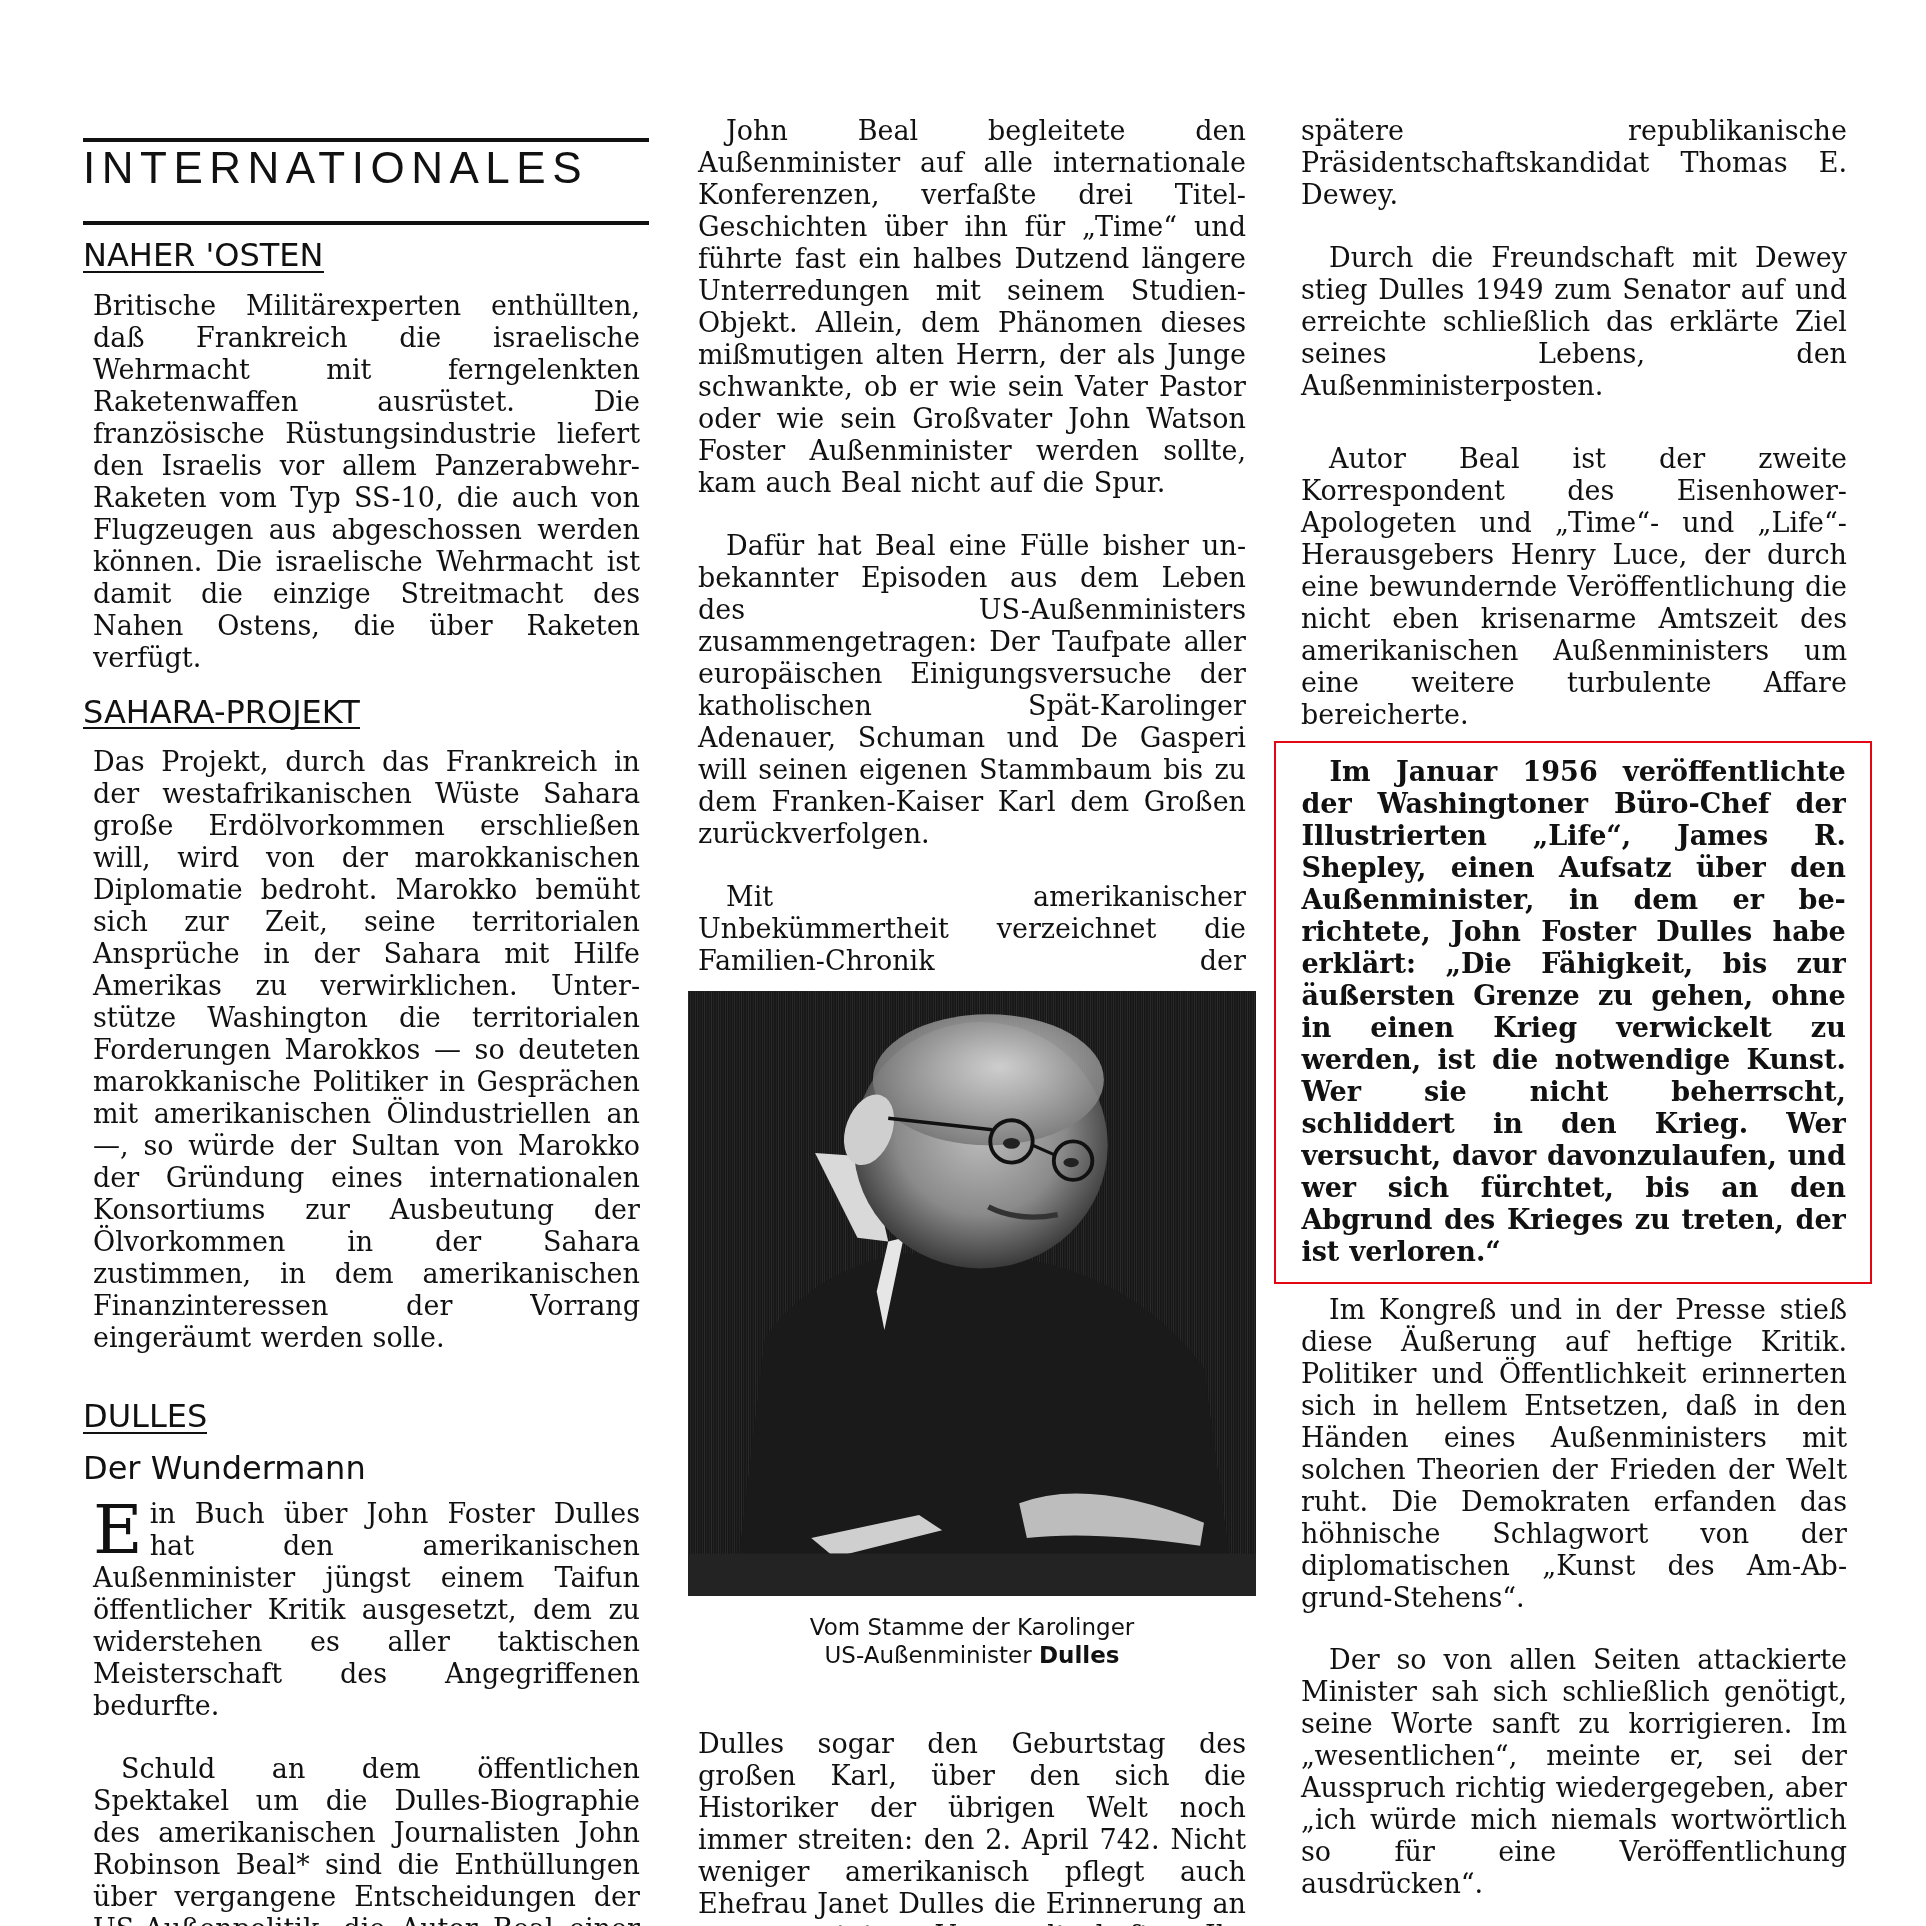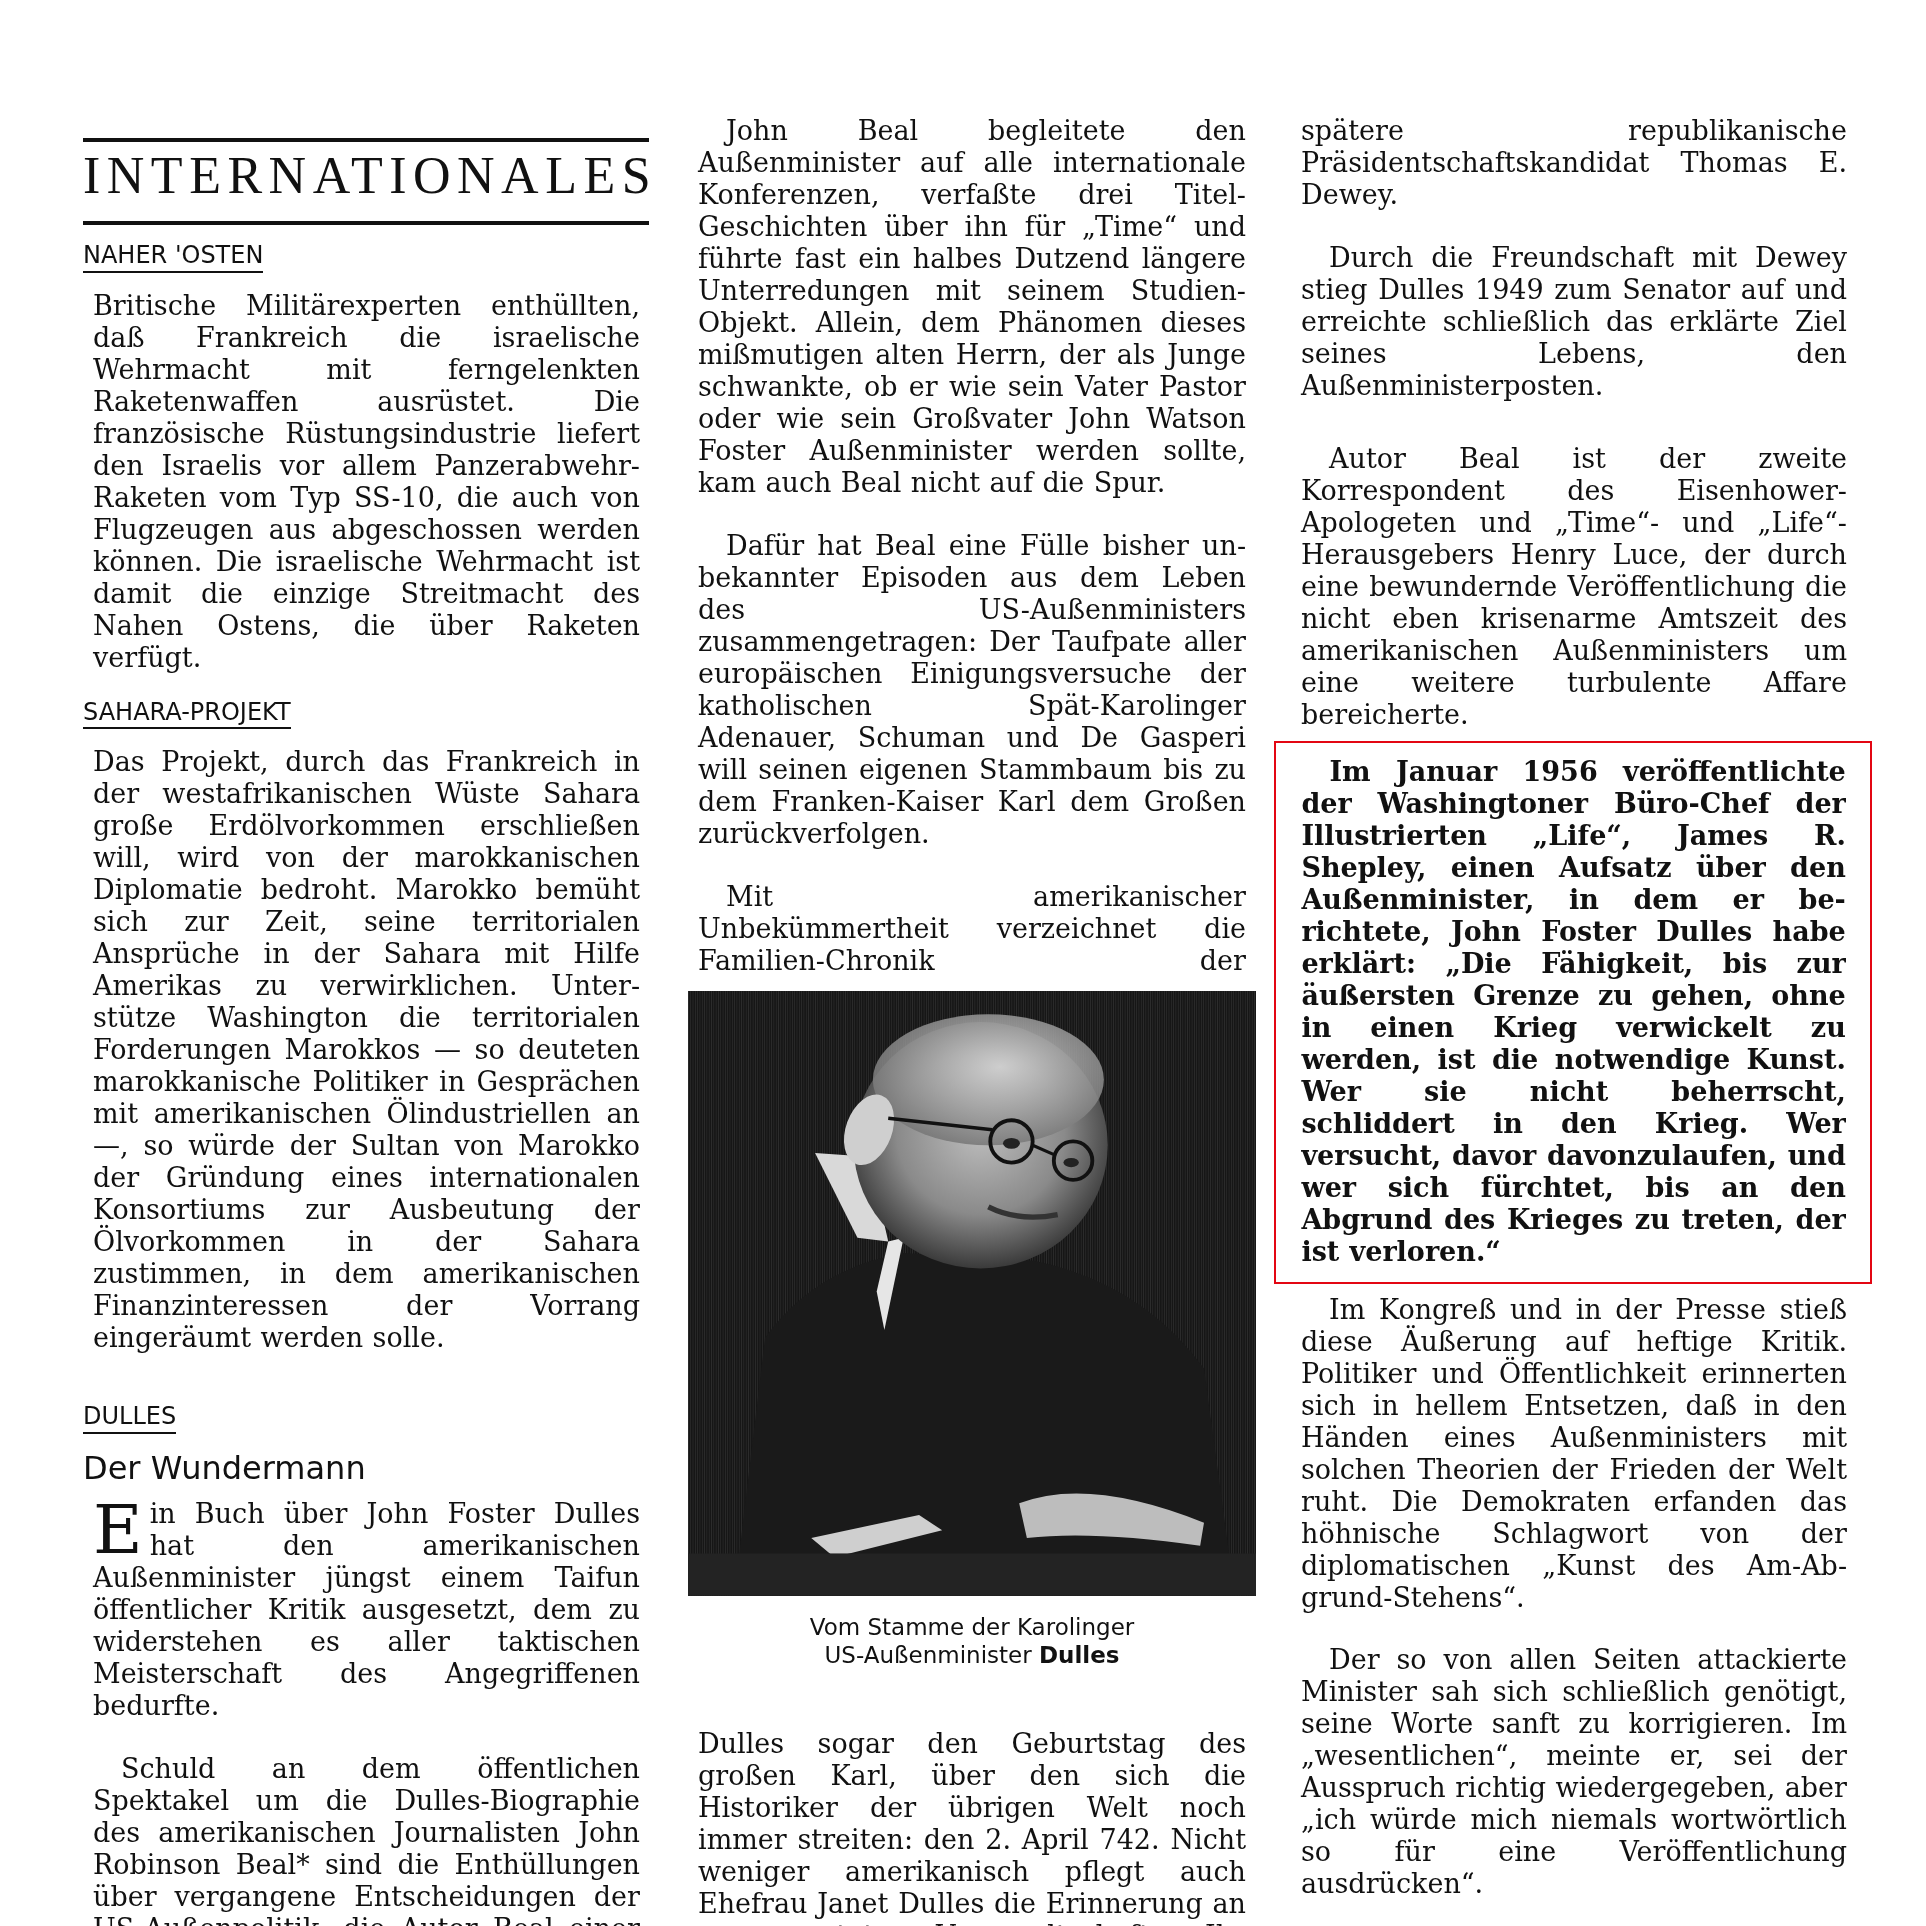--- a/index.html
+++ b/index.html
@@ -14,26 +14,26 @@
   p.body {
     margin: 10px; font-family: "DejaVu Serif", "Liberation Serif", serif;
     font-size: 27px; line-height: 32px; text-align: justify; hyphens: manual;
     letter-spacing: 0px; word-spacing: 0.8px;
   }
   p.indent { text-indent: 28px; }
   .gap { height: 10.8px; }
 
   
   .rule-top { position: absolute; left: 83px; top: 138px; width: 566px; height: 3.9px; background: #111; }
-  .ressort { position: absolute; left: 83px; top: 145px; width: 566px; height: 62px;
-    font-family: Liberation Serif, serif; font-weight: 400;
-    font-size: 52px; line-height: 62px; letter-spacing: 6.5px; white-space: nowrap; }
+  .ressort { position: absolute; left: 83px; top: 137px; width: 566px; height: 62px;
+    font-family: Liberation Sans, sans-serif; font-weight: 400;
+    font-size: 44px; line-height: 62px; letter-spacing: 6.5px; white-space: nowrap; }
   .rule-bot { position: absolute; left: 83px; top: 221px; width: 566px; height: 3.9px; background: #111; }
 
-  .kicker { font-family: "DejaVu Sans", "Liberation Sans", sans-serif; font-size: 24px; line-height: 27px;
+  .kicker { font-family: "DejaVu Sans", "Liberation Sans", sans-serif; font-size: 32px; line-height: 27px;
     display: inline-block; border-bottom: 2.7px solid #111; padding-bottom: 1.5px; margin-bottom: 7px; }
   .headline { font-family: "DejaVu Sans", "Liberation Sans", sans-serif; font-size: 32px; line-height: 39px;
     margin: 7.7px 0 10.8px 0; }
   .dropcap { float: left; font-family: "DejaVu Serif", "Liberation Serif", serif; font-size: 68px; line-height: 58px;
     margin: 2.3px 7px 0 0; }
 
   .photo { position: relative; width: 568px; height: 605px; margin-top: 14px; background: #1d1d1d; overflow: hidden; }
   .photo svg { display: block; }
   .caption { text-align: center; font-family: "DejaVu Sans", "Liberation Sans", sans-serif; font-size: 23px; line-height: 28.5px;
     margin-top: 17px; margin-bottom: 58px; }

